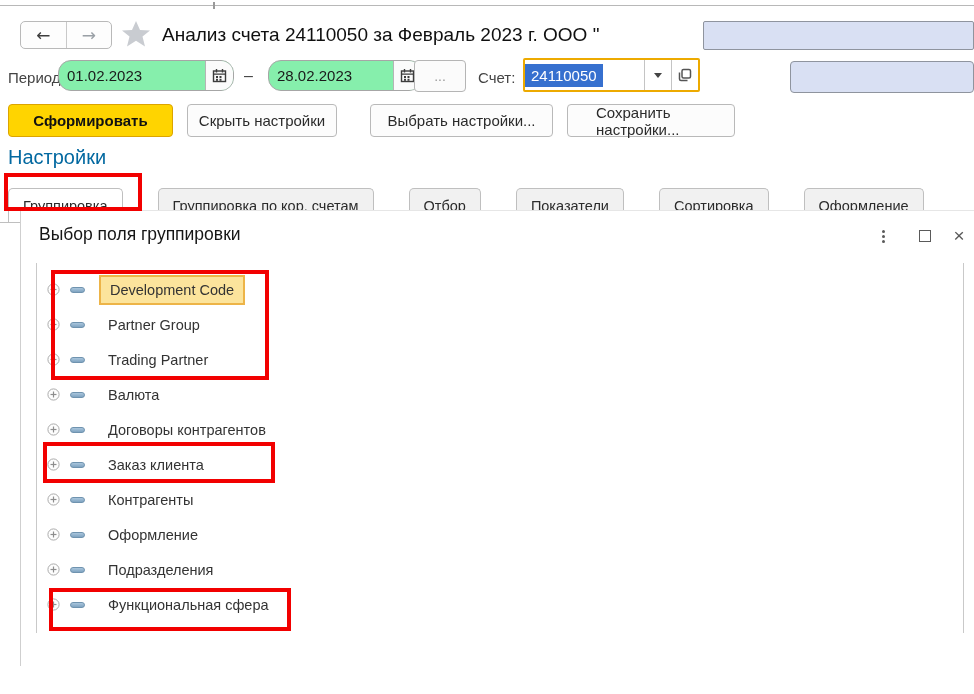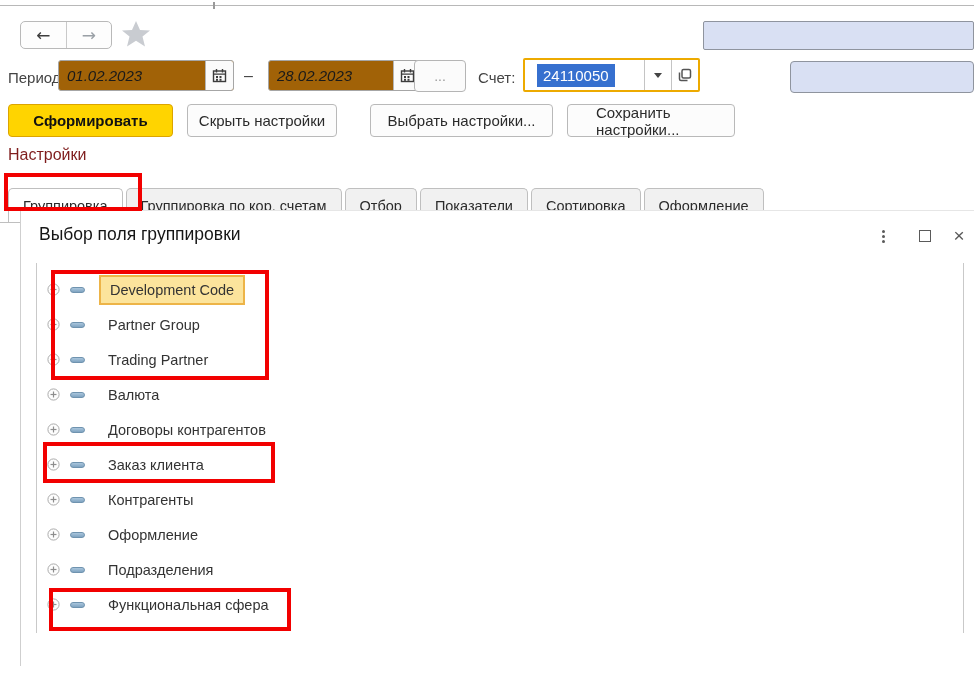--- a/index.html
+++ b/index.html
@@ -19,49 +19,49 @@
   .nav-btn.back { color:#3d3d3d; border-right:1px solid #c9c9c9; }
   .nav-btn.fwd { color:#9aa0a6; }
   .star { position:absolute; left:120px; top:18px; }
   .page-title { position:absolute; left:162px; top:24px; font-size:19px; color:#101010; white-space:nowrap; }
   .redact { position:absolute; background:#d9e0f3; border:1px solid #8f949e; border-radius:2px; }
   .redact1 { left:703px; top:21px; width:271px; height:29px; }
   .redact2 { left:790px; top:61px; width:184px; height:32px; border-radius:4px; }
 
   
   .flt-label { position:absolute; font-size:15px; color:#444; }
-  .inp { position:absolute; height:31px; border:1px solid #a6a6a6; border-radius:3px;
-         background:#a16207; display:flex; align-items:stretch; overflow:hidden;font-style:italic; }
+  .inp { position:absolute; height:31px; border:1px solid #a6a6a6; border-radius:13px;
+         background:#86efac; display:flex; align-items:stretch; overflow:hidden; }
   .inp .val { flex:1; display:flex; align-items:center; padding-left:8px; font-size:15px; color:#1a1a1a; }
   .icon-btn { width:28px; display:flex; align-items:center; justify-content:center;
               border-left:1px solid #b5b5b5; background:#fbfbfb; cursor:pointer; }
   .dash-sep { position:absolute; font-size:16px; color:#444; }
   .more-btn { position:absolute; left:414px; top:60px; width:52px; height:32px; background:#fbfbfb;
               border:1px solid #b5b5b5; border-radius:4px; color:#9a9a9a; font-size:14px;
               display:flex; align-items:center; justify-content:center; cursor:pointer; }
   .combo { position:absolute; left:523px; top:58px; width:177px; height:34px;
            border:2px solid #edaa00; border-radius:2px; background:#fff; display:flex; align-items:stretch; }
-  .combo .txt { flex:1; display:flex; align-items:center; padding-left:12px; }
+  .combo .txt { flex:1; display:flex; align-items:center; padding-left:0; }
   .sel-text { background:#3670cf; color:#fff; font-size:15px; padding:3px 6px; }
   .combo .cell { width:27px; display:flex; align-items:center; justify-content:center;
                  border-left:1px solid #c4c4c4; cursor:pointer; }
   .dd-arrow { width:0; height:0; border-left:4px solid transparent; border-right:4px solid transparent;
               border-top:5px solid #444; }
 
   
   .btn { position:absolute; top:104px; height:33px; border-radius:4px; font-size:15px;
          display:flex; align-items:center; justify-content:center; cursor:pointer;
          background:#fcfcfc; border:1px solid #b9b9b9; color:#2b2b2b; }
   .btn.primary { background:#ffd400; border:1px solid #dca400; font-weight:bold; color:#111; }
 
-  .settings-link { position:absolute; left:8px; top:146px; font-size:16px; color:#7f1d1d; cursor:pointer; }
+  .settings-link { position:absolute; left:8px; top:146px; font-size:20px; color:#0369a1; cursor:pointer; }
 
   
   .tabs { position:absolute; left:0; top:172px; width:974px; height:51px;
-          display:flex; align-items:flex-end; padding-left:8px; border-bottom:1px solid #bfbfbf; }
+          display:flex; align-items:flex-end; padding-left:8px; border-bottom:1px solid #bfbfbf;gap:32px; }
   .tab { height:34px; margin-right:3px; padding:0 14px; display:flex; align-items:center;
          background:#f1f1f1; border:1px solid #bfbfbf; border-bottom:none;
          border-radius:5px 5px 0 0; font-size:14.5px; color:#2b2b2b; cursor:pointer; white-space:nowrap; }
   .tab.active { background:#fff; }
 
   
   .dialog { position:absolute; left:20px; top:210px; width:954px; height:456px;
             background:#fff; border-left:1px solid #cfcfcf; border-top:1px solid #e6e6e6; }
   .dlg-title { position:absolute; left:18px; top:13px; font-size:17.5px; color:#161616; }
   .win-ctl { position:absolute; top:16px; width:18px; height:18px; display:flex;
@@ -101,20 +101,21 @@
 
   <div class="nav-group">
     <div class="nav-btn back">←</div>
     <div class="nav-btn fwd">→</div>
   </div>
   <div class="star">
     <svg width="32" height="32" viewBox="0 0 32 32">
       <polygon points="16,3 20,12 30,12.5 22.5,18.5 25,28.5 16,22.8 7,28.5 9.5,18.5 2,12.5 12,12" fill="#c9ccd1"></polygon>
     </svg>
   </div>
+  <div class="page-title">Анализ счета 24110050 за Февраль 2023 г. ООО "</div>
   <div class="redact redact1"></div>
 
   <div class="flt-label" style="left:8px; top:69px;">Период:</div>
 
   <div class="inp" style="left:58px; top:60px; width:176px;">
     <div class="val">01.02.2023</div>
     <div class="icon-btn">
       <svg width="15" height="15" viewBox="0 0 15 15">
         <rect x="1.5" y="3" width="12" height="10.5" fill="none" stroke="#3c3c3c" stroke-width="1.4"></rect>
         <line x1="4.5" y1="1" x2="4.5" y2="4.5" stroke="#3c3c3c" stroke-width="1.4"></line>

